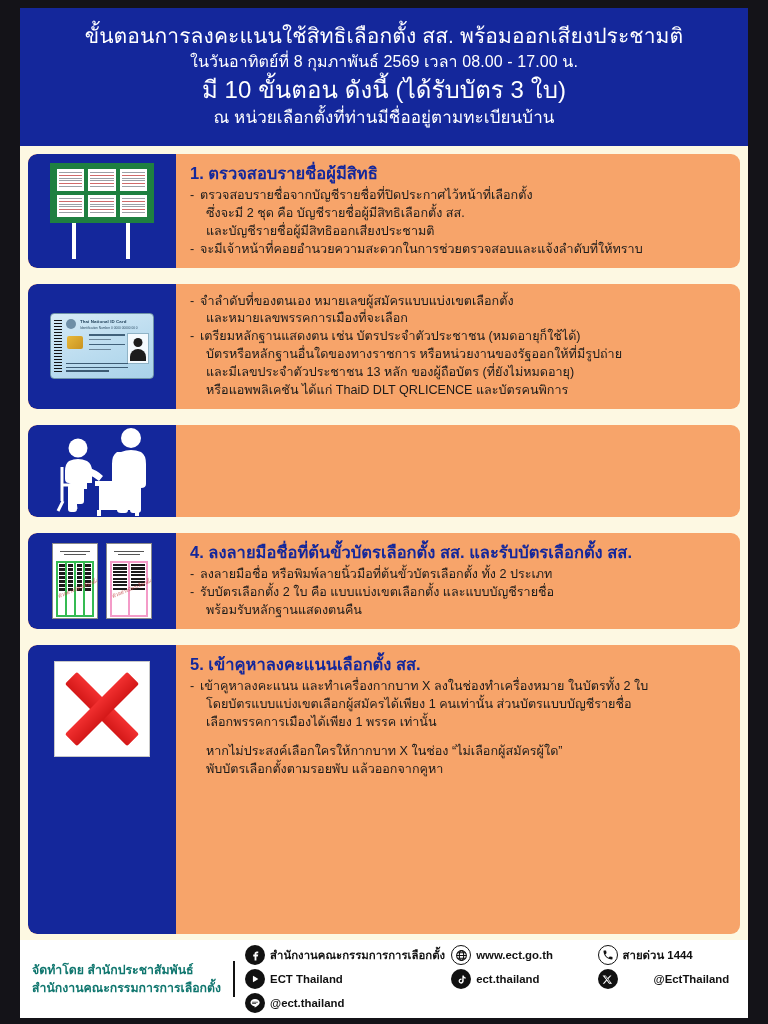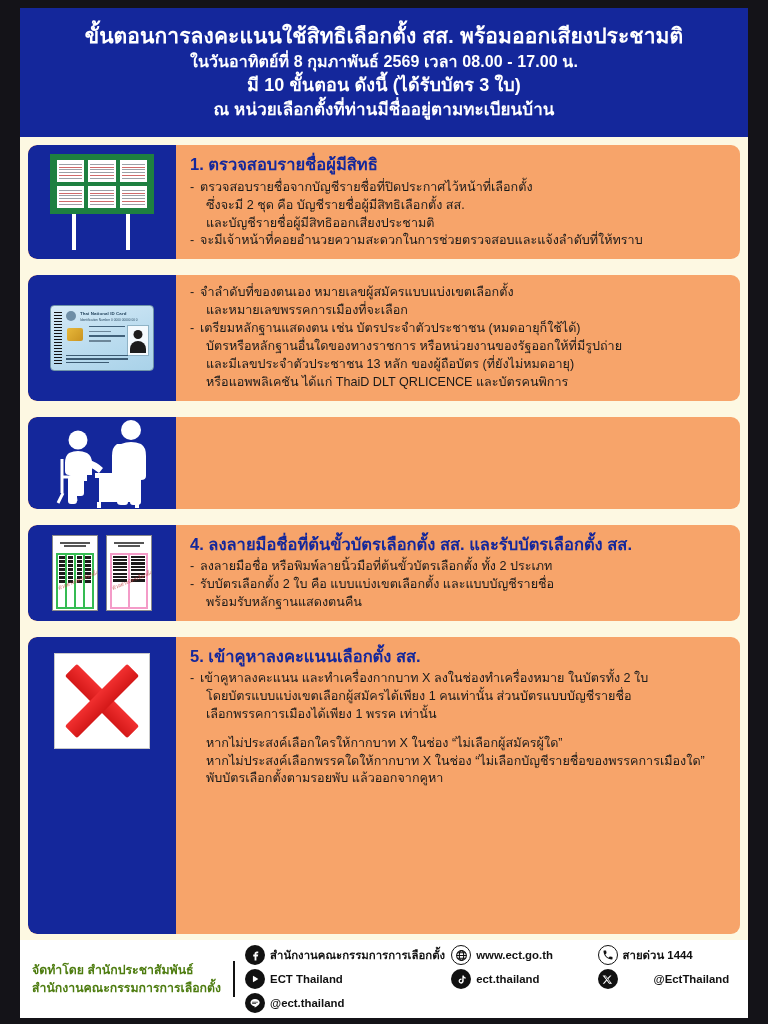--- a/index.html
+++ b/index.html
@@ -25,27 +25,27 @@
   
   .header {
     background: #14279B;
     color: #ffffff;
     text-align: center;
     padding: 14px 10px 16px 10px;
     flex: 0 0 auto;
   }
   .header-line {
     font-size: 21px;
-    font-weight: 700;
+    font-weight: 400;
     line-height: 1.38;
     letter-spacing: .1px;
     white-space: nowrap;
   }
   .header-line.l2 { font-size: 16px; }
-  .header-line.l3 { font-size: 18px; text-align: center; }
+  .header-line.l3 { font-size: 24px; text-align: center; }
   .header-line.l4 { font-size: 17px; }
 
   
   .body-area {
     background: #FDF8E2;
     flex: 1 1 auto;
     padding: 8px 8px 6px 8px;
     display: flex;
     flex-direction: column;
     gap: 16px;
@@ -288,21 +288,21 @@
     background: #ffffff;
     display: flex;
     align-items: center;
     padding: 5px 10px 5px 12px;
     gap: 10px;
   }
   .foot-left {
     flex: 0 0 auto;
     font-size: 12.3px;
     font-weight: 700;
-    color: #4d7c0f;
+    color: #0f766e;
     line-height: 1.5;
     white-space: nowrap;
     padding-right: 12px;
     border-right: 2px solid #111;
   }
   .foot-right {
     flex: 1 1 auto;
     display: grid;
     grid-template-columns: 1fr 1fr 1fr;
     grid-template-rows: auto auto;
@@ -587,21 +587,20 @@
             <i class="b"></i>
         </div>
       </div>
       <div class="card-body">
         <div class="card-title">5. เข้าคูหาลงคะแนนเลือกตั้ง สส.</div>
         <ul>
           <li class="dash">เข้าคูหาลงคะแนน และทำเครื่องกากบาท X ลงในช่องทำเครื่องหมาย ในบัตรทั้ง 2 ใบ</li>
           <li class="cont">โดยบัตรแบบแบ่งเขตเลือกผู้สมัครได้เพียง 1 คนเท่านั้น ส่วนบัตรแบบบัญชีรายชื่อ</li>
           <li class="cont">เลือกพรรคการเมืองได้เพียง 1 พรรค เท่านั้น</li>
           <li class="cont gap">หากไม่ประสงค์เลือกใครให้กากบาท X ในช่อง “ไม่เลือกผู้สมัครผู้ใด”</li>
-          <li class="cont">หากไม่ประสงค์เลือกพรรคใดให้กากบาท X ในช่อง “ไม่เลือกบัญชีรายชื่อของพรรคการเมืองใด”</li>
           <li class="cont">พับบัตรเลือกตั้งตามรอยพับ แล้วออกจากคูหา</li>
         </ul>
       </div>
     </div>
 
   </div>
 
   <div class="footer">
 
     <div class="foot-left">

